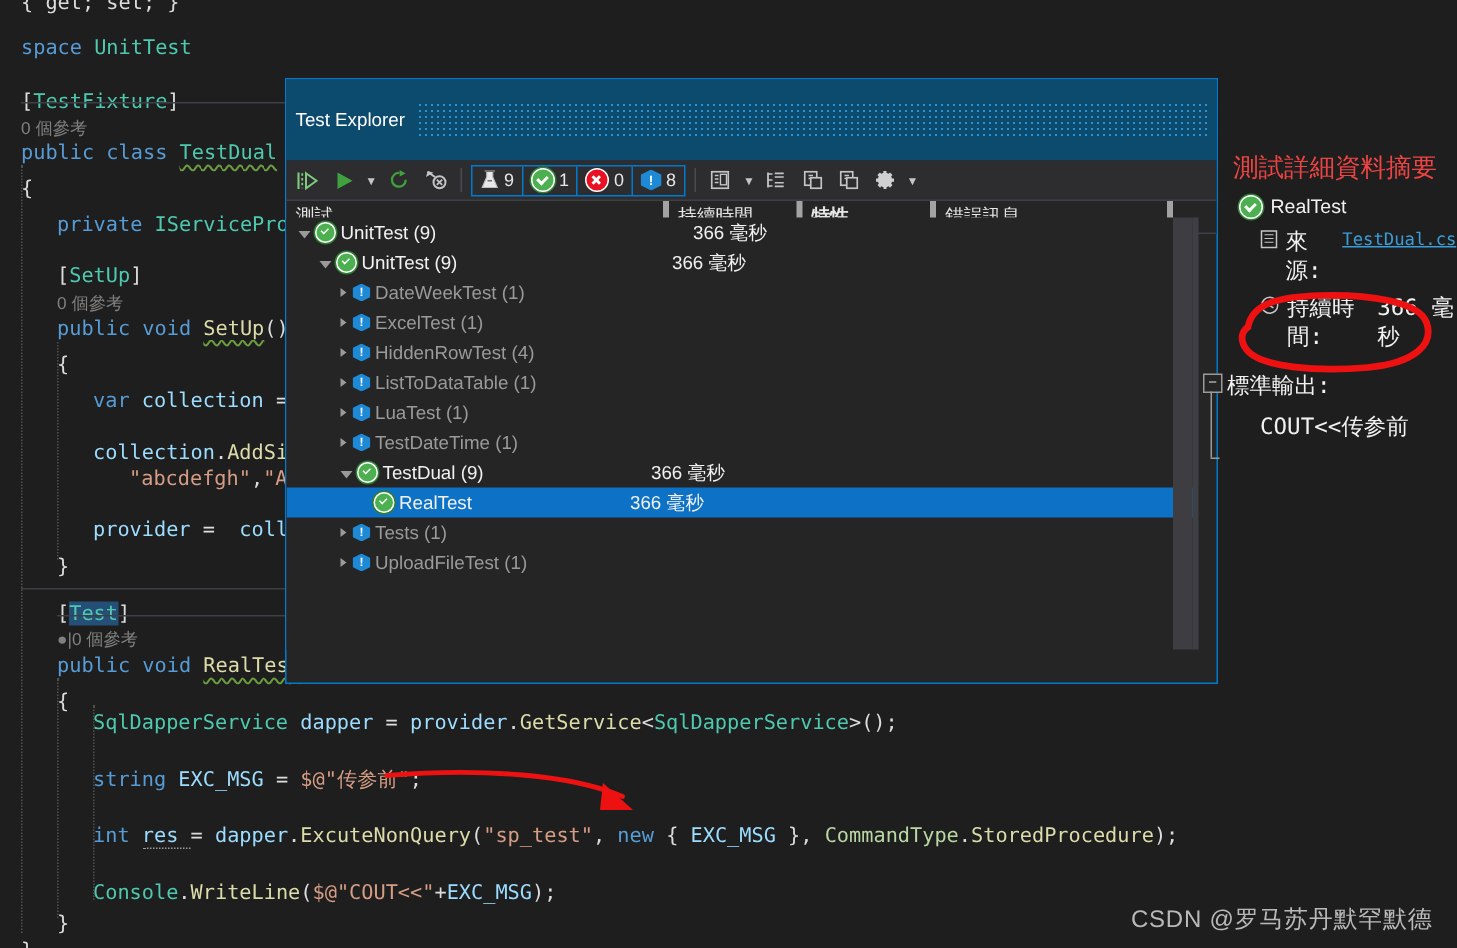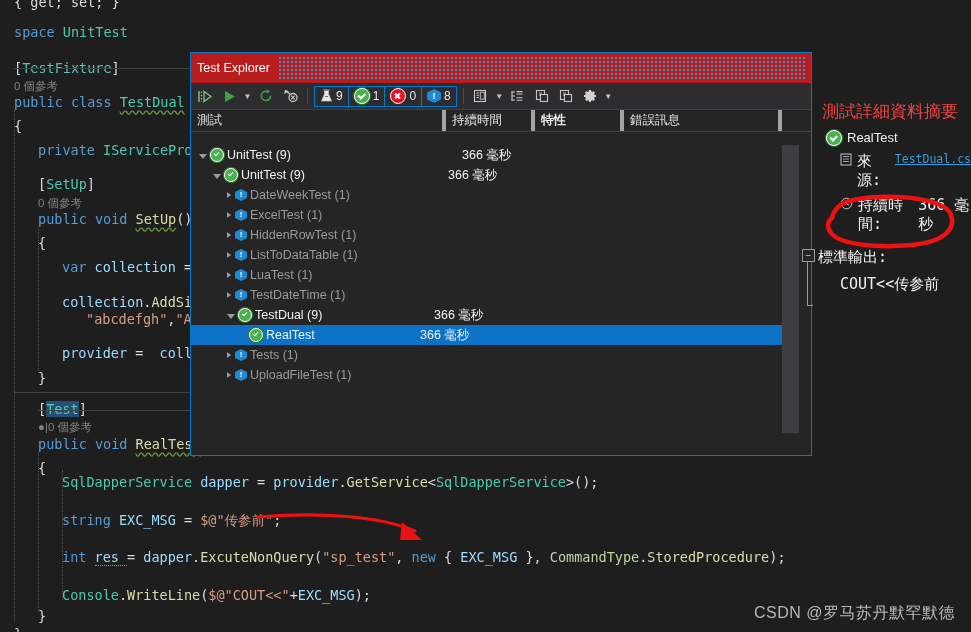--- a/index.html
+++ b/index.html
@@ -47,22 +47,22 @@
 
   
   #test-explorer{
     position:absolute;left:190px;top:52px;width:622px;height:404px;
     background:#252526;
     border:1px solid #007acc;
     box-sizing:border-box;
     font-size:12.5px;
   }
   #te-titlebar{
-    height:22px;background:#b91c1c;color:#fff;
-    display:flex;align-items:center;padding:4px 6px;
+    height:22px;background:#0c4a6e;color:#fff;
+    display:flex;align-items:center;padding:16px 6px;
     font-size:12.5px;
   }
   #te-title{margin-right:8px;}
   #te-dots{
     flex:1;height:100%;
     background-image:radial-gradient(#2d9bdf 1px, transparent 1px);
     background-size:4px 4px;background-position:0 3px;
     opacity:.9;
   }
   #te-toolbar{
@@ -314,21 +314,21 @@
           <span class="bang" style="font-size: 8px; top: 1px;">!</span>
         </span>
         <span class="tname dim">ExcelTest (1)</span>
       </div>
       <div class="trow" style="padding-left: 36px;">
         <span class="tw-arrow"></span>
         <span class="icon-warn" style="width: 12px; height: 12px;">
           <span class="hex"></span>
           <span class="bang" style="font-size: 8px; top: 1px;">!</span>
         </span>
-        <span class="tname dim">HiddenRowTest (1)</span>
+        <span class="tname dim">HiddenRowTest (4)</span>
       </div>
       <div class="trow" style="padding-left: 36px;">
         <span class="tw-arrow"></span>
         <span class="icon-warn" style="width: 12px; height: 12px;">
           <span class="hex"></span>
           <span class="bang" style="font-size: 8px; top: 1px;">!</span>
         </span>
         <span class="tname dim">ListToDataTable (1)</span>
       </div>
       <div class="trow" style="padding-left: 36px;">

